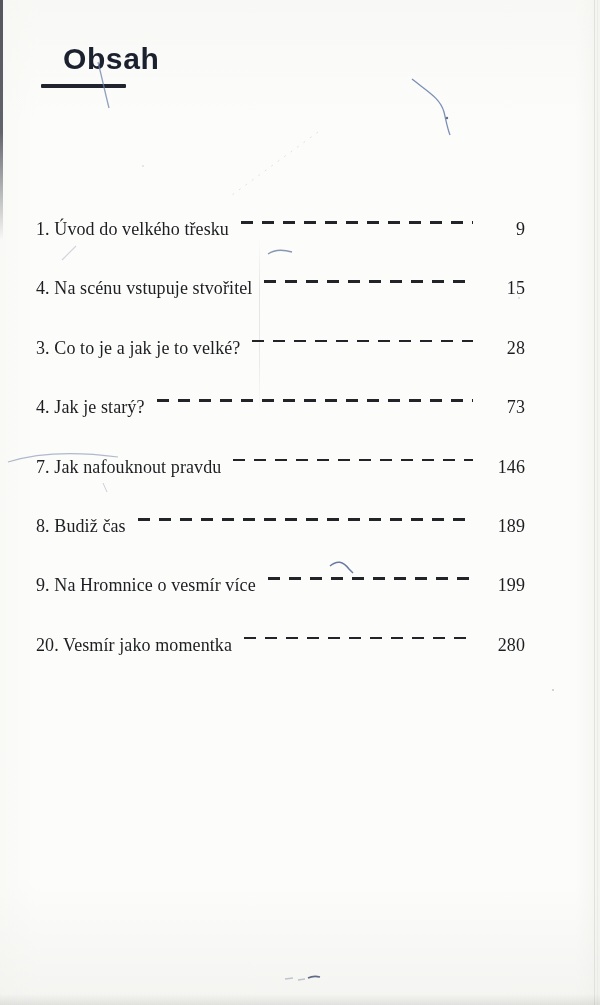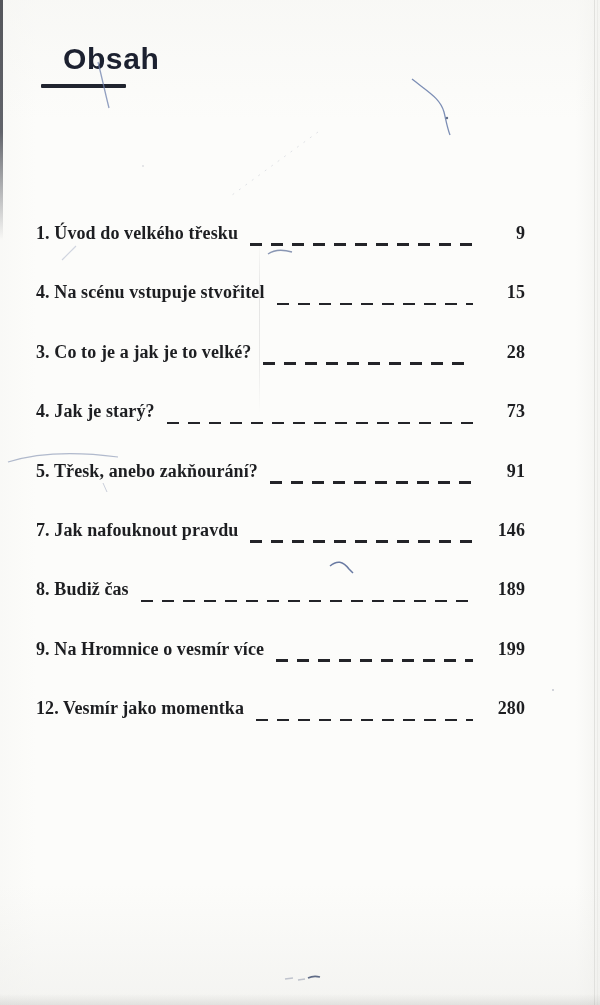--- a/index.html
+++ b/index.html
@@ -38,23 +38,23 @@
     color:#1c2130;
   }
   .title-rule{
     position:absolute;left:41px;top:84px;width:85px;height:4px;
     background:#20242f;border-radius:1px;
   }
 
   
   .toc{position:absolute;left:36px;right:75px;top:219px;}
   .toc-row{
-    display:flex;align-items:flex-end;
+    display:flex;align-items:flex-start;
     height:25px;margin-bottom:34.4px;
-    font-size:18px;font-weight:bold;color:#1d1e21;
+    font-size:18px;font-weight:normal;color:#1d1e21;
     letter-spacing:.1px;
   }
   .toc-label{white-space:nowrap;}
   .leader{
     flex:1;height:2.6px;
     margin:0 14px 0 12px;
     transform:translateY(2px);
     background:repeating-linear-gradient(to right,#232428 0 12px,transparent 12px 21px);
   }
   .toc-page{min-width:38px;text-align:right;white-space:nowrap;}
@@ -89,41 +89,36 @@
     <span class="toc-label">3. Co to je a jak je to velké?</span>
     <span class="leader"></span>
     <span class="toc-page">28</span>
   </div>
   <div class="toc-row">
     <span class="toc-label">4. Jak je starý?</span>
     <span class="leader"></span>
     <span class="toc-page">73</span>
   </div>
   <div class="toc-row">
-    <span class="toc-label">5. Třesk, anebo zakňourání?</span>
-    <span class="leader"></span>
-    <span class="toc-page">91</span>
-  </div>
-  <div class="toc-row">
     <span class="toc-label">7. Jak nafouknout pravdu</span>
     <span class="leader"></span>
     <span class="toc-page">146</span>
   </div>
   <div class="toc-row">
     <span class="toc-label">8. Budiž čas</span>
     <span class="leader"></span>
     <span class="toc-page">189</span>
   </div>
   <div class="toc-row">
     <span class="toc-label">9. Na Hromnice o vesmír více</span>
     <span class="leader"></span>
     <span class="toc-page">199</span>
   </div>
   <div class="toc-row">
-    <span class="toc-label">12. Vesmír jako momentka</span>
+    <span class="toc-label">20. Vesmír jako momentka</span>
     <span class="leader"></span>
     <span class="toc-page">280</span>
   </div>
 </div>
 
 <svg class="artifacts" width="600" height="1005" viewBox="0 0 600 1005">
 
   <path d="M98 62 C102 78 105 92 109 108" stroke="#6f82ad" stroke-width="1.3" fill="none" opacity="0.75"></path>
 
   <path d="M412 79 C428 92 440 98 444 112 C446 120 447 127 450 135" stroke="#5d73a4" stroke-width="1.3" fill="none" opacity="0.8"></path>

